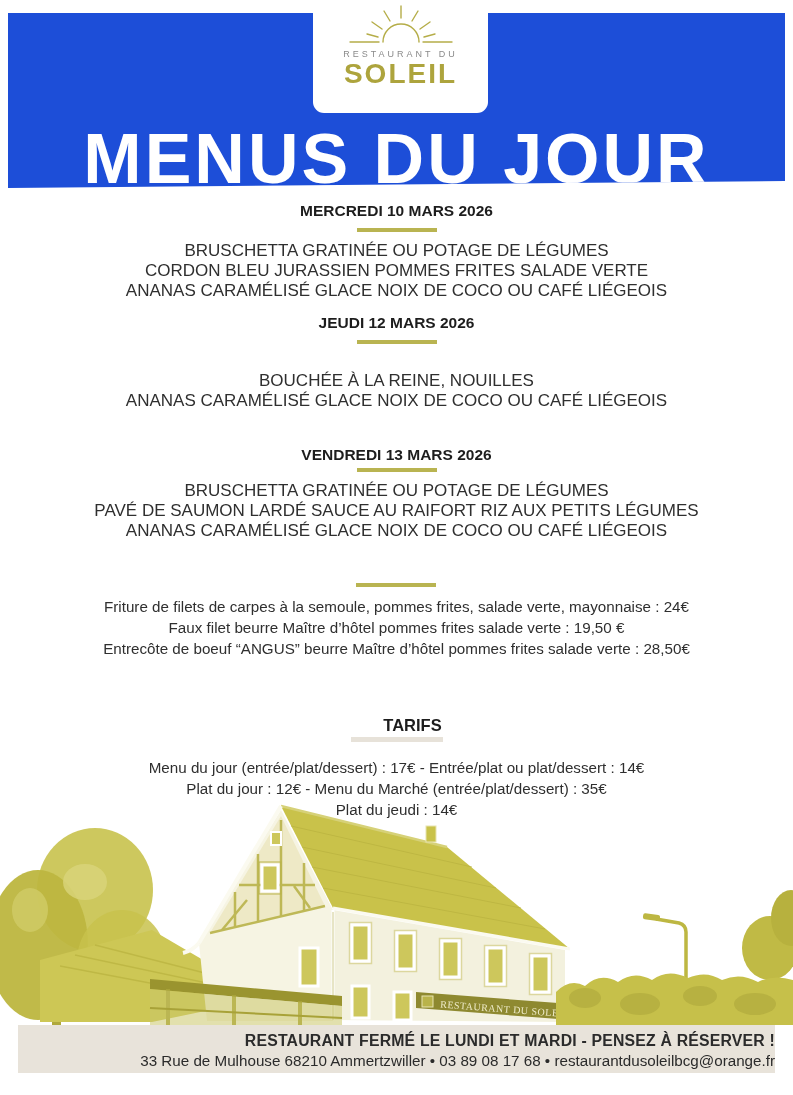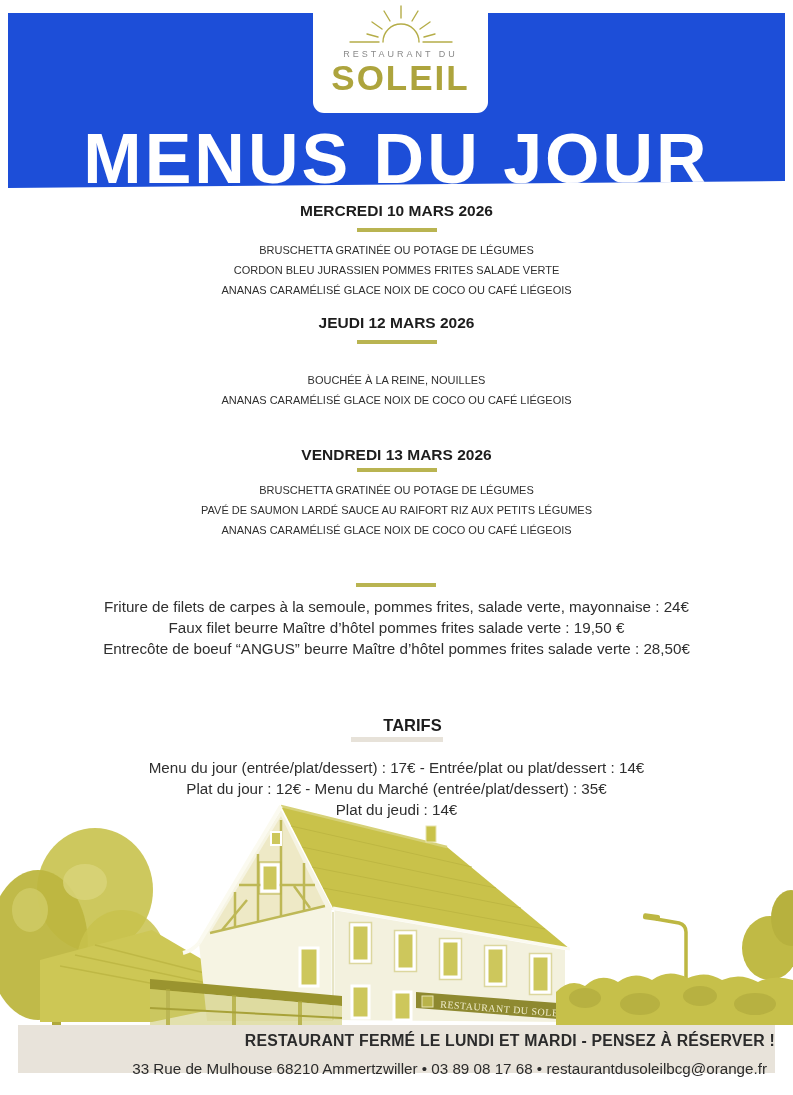--- a/index.html
+++ b/index.html
@@ -9,45 +9,45 @@
   
   .banner{position:absolute;left:8px;top:13px;width:777px;height:175px;background:#1d4ed8;
           clip-path:polygon(0 0,100% 0,100% 96%,0 100%);}
   .page-title{position:absolute;left:0;right:0;bottom:-6px;margin:0;text-align:center;
           font-size:70px;font-weight:700;letter-spacing:3px;color:#ffffff;line-height:1;
           white-space:nowrap;}
   .logo-box{position:absolute;left:313px;top:0;width:175px;height:113px;background:#ffffff;
           text-align:center;border-radius:11px;}
   .logo-sun{display:block;margin:4px auto 0;}
   .logo-sub{font-size:9px;letter-spacing:3px;color:#8a8a8a;margin-top:1px;white-space:nowrap;}
-  .logo-main{font-size:35px;font-weight:700;letter-spacing:2px;color:#ada43d;margin-top:1px;line-height:1;}
+  .logo-main{font-size:28px;font-weight:700;letter-spacing:2px;color:#ada43d;margin-top:1px;line-height:1;}
 
   
   section{position:absolute;left:0;width:793px;text-align:center;}
   .day-heading{margin:0;font-size:15.5px;font-weight:700;color:#1d1d1d;line-height:20px;}
   .divider{display:block;width:80px;height:4px;background:#b9b451;margin:7px auto 0;}
-  .menu p,.specials p,.tarifs p{margin:0;font-size:11px;color:#2f2f2f;line-height:19.8px;}
+  .menu p,.specials p,.tarifs p{margin:0;font-size:17px;color:#2f2f2f;line-height:19.8px;}
   .menu .lines{margin-top:9px;}
   .gap-top{margin-top:27px !important;}
   .vend .divider{margin-top:3px;}
   .standalone-divider{position:absolute;left:356px;top:583px;width:80px;height:4px;background:#b9b451;}
   .specials p,.tarifs p{font-size:15.2px;line-height:21px;}
   .tarifs-heading{margin:0;font-size:16.5px;font-weight:700;color:#1d1d1d;line-height:20px;padding-left:32px;}
   .tarifs-underline{display:block;width:92px;height:5px;background:#e7e2d9;margin:2px auto 0;}
   .tarifs .lines{margin-top:15px;}
   .specials{z-index:3;}.tarifs{z-index:3;}
 
   
   .photo{position:absolute;left:0;top:790px;width:793px;height:235px;z-index:1;}
 
   
   .footer-bar{position:absolute;left:18px;top:1025px;width:757px;height:48px;background:#e8e3da;
           text-align:right;z-index:4;}
   .footer-line1{margin:6px 0 0;font-size:15.8px;font-weight:700;color:#2b2b2b;line-height:20px;letter-spacing:.2px;}
-  .footer-line2{margin:8px;font-size:15.2px;color:#2b2b2b;line-height:20px;}
+  .footer-line2{margin:0;font-size:15.2px;color:#2b2b2b;line-height:20px;}
 </style>
 </head>
 <body>
 
 <div class="page">
 
   <header class="banner">
     <h1 class="page-title">MENUS DU JOUR</h1>
   </header>
   <div class="logo-box">

